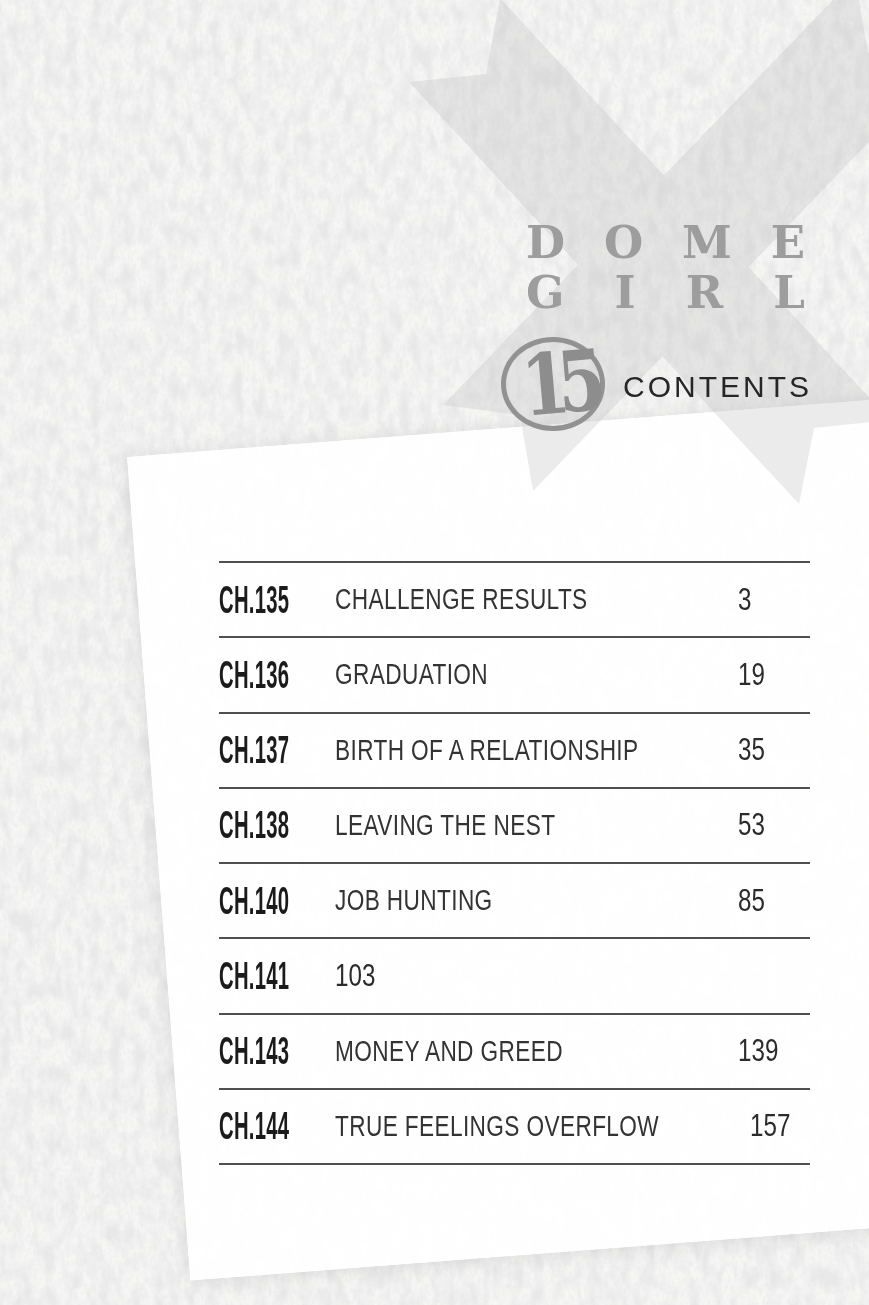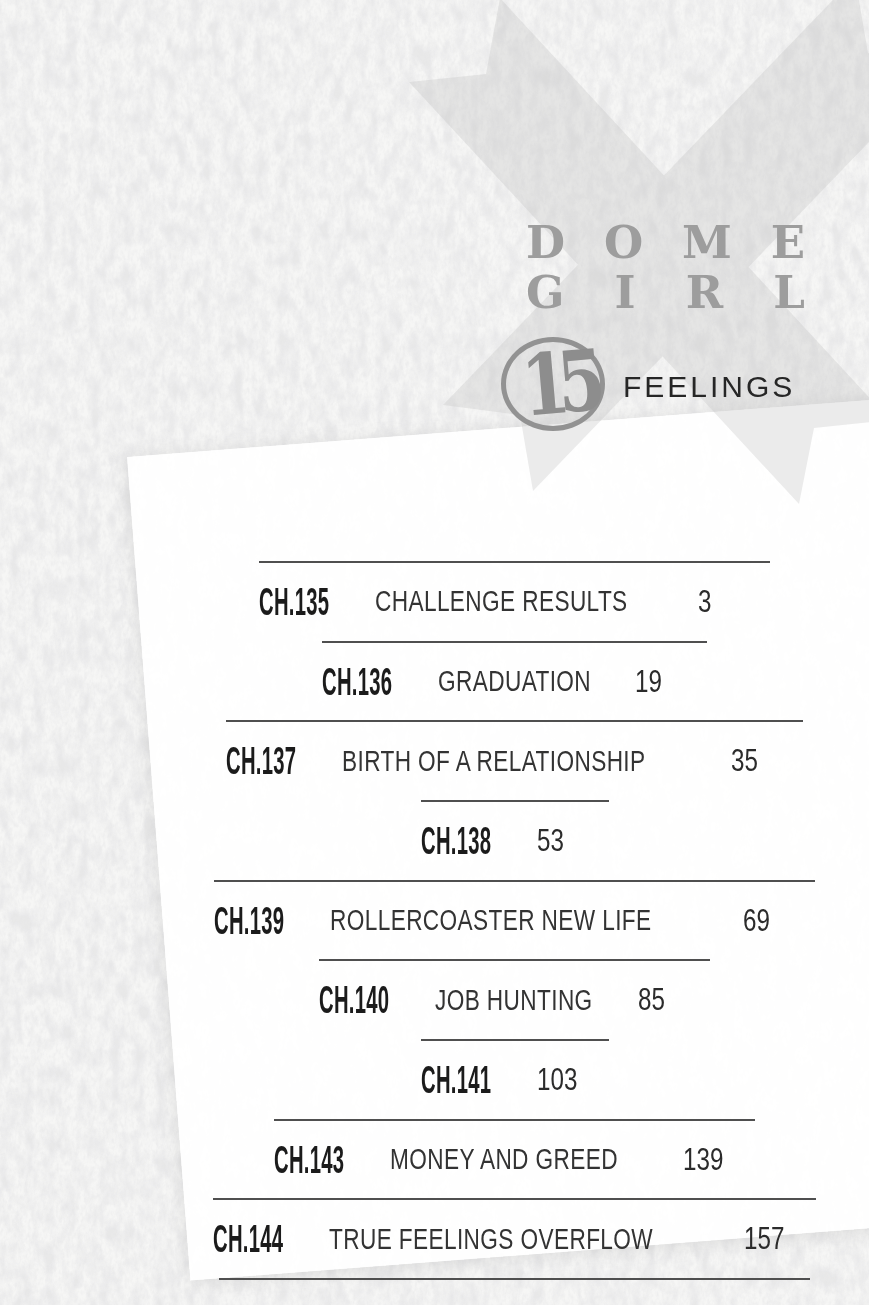--- a/index.html
+++ b/index.html
@@ -46,24 +46,23 @@
     transform:rotate(-5deg) scaleX(0.82);
   }
 
   .contents-label {
     position:absolute; left:623px; top:370px;
     font-size:30px; letter-spacing:3px; color:#262626; white-space:nowrap;
   }
 
   
   .toc {
-    position:absolute; left:219px; top:561px; width:591px; height:719px;
+    position:absolute; left:219px; top:561px; width:591px; height:604px;
     display:flex; flex-direction:column;
     border-bottom:2px solid #4f4f4f;
-    align-items:center;
   }
   .toc-row {
     flex:1; display:flex; align-items:center;
     border-top:2px solid #4f4f4f;
   }
   .toc-chapter { width:116px; }
   .toc-chapter span {
     display:inline-block; white-space:nowrap;
     font-weight:bold; font-size:39px; letter-spacing:0.5px; color:#1b1b1b;
     transform:scaleX(0.52); transform-origin:0 50%;
@@ -121,21 +120,21 @@
         <span>I</span>
         <span>R</span>
         <span>L</span>
       </div>
   </div>
 
   <div class="volume-badge">
     <span class="volume-number">15</span>
   </div>
 
-  <div class="contents-label">FEELINGS</div>
+  <div class="contents-label">CONTENTS</div>
 
   <div class="toc">
     <div class="toc-row">
       <div class="toc-chapter">
         <span>CH.135</span>
       </div>
       <div class="toc-title">
         <span>CHALLENGE RESULTS</span>
       </div>
       <div class="toc-page">
@@ -164,36 +163,28 @@
       </div>
       <div class="toc-page">
         <span>35</span>
       </div>
     </div>
 
     <div class="toc-row">
       <div class="toc-chapter">
         <span>CH.138</span>
       </div>
+      <div class="toc-title">
+        <span>LEAVING THE NEST</span>
+      </div>
       <div class="toc-page">
         <span>53</span>
       </div>
     </div>
 
-    <div class="toc-row">
-      <div class="toc-chapter">
-        <span>CH.139</span>
-      </div>
-      <div class="toc-title">
-        <span>ROLLERCOASTER NEW LIFE</span>
-      </div>
-      <div class="toc-page">
-        <span>69</span>
-      </div>
-    </div>
 
     <div class="toc-row">
       <div class="toc-chapter">
         <span>CH.140</span>
       </div>
       <div class="toc-title">
         <span>JOB HUNTING</span>
       </div>
       <div class="toc-page">
         <span>85</span>

